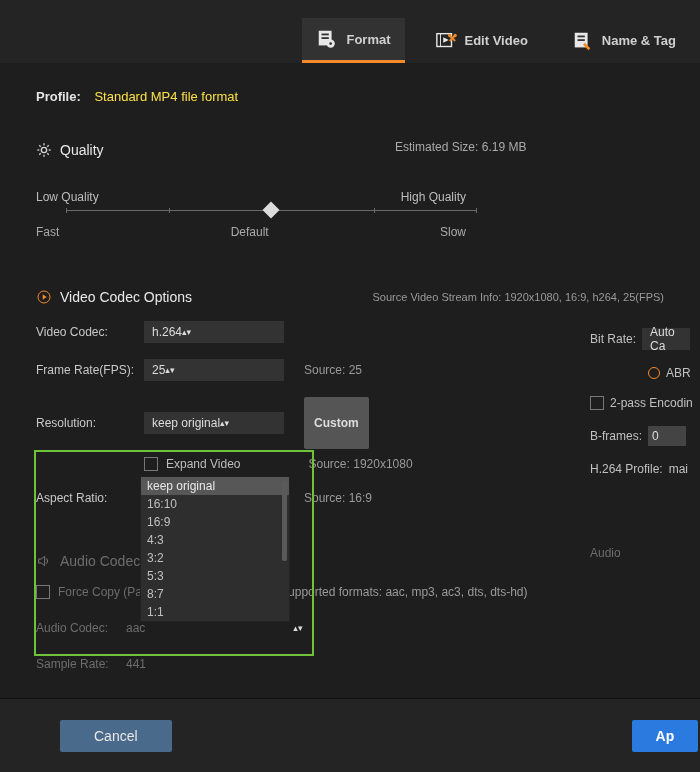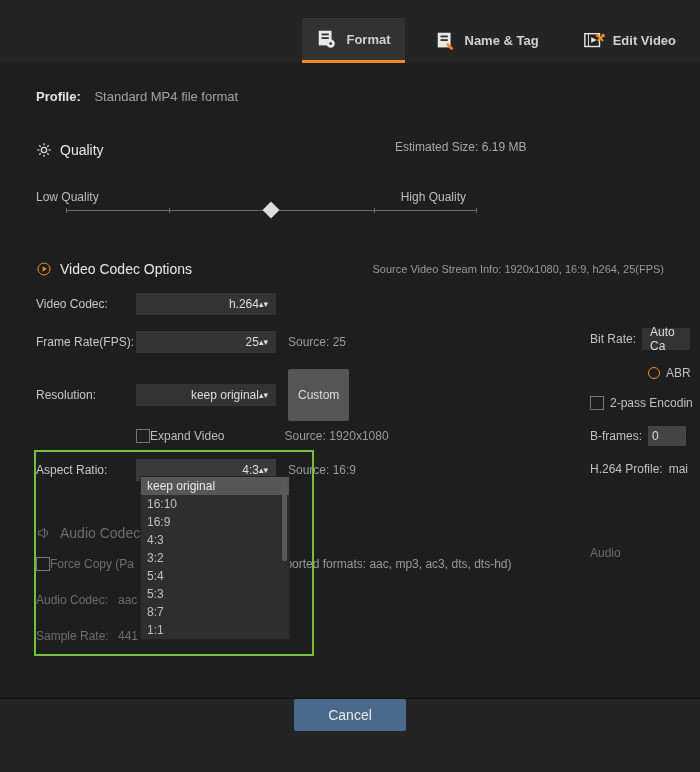--- a/index.html
+++ b/index.html
@@ -27,21 +27,21 @@
     gap: 8px;
     padding: 10px 14px;
     color: #d0d0d0;
     cursor: pointer;
     font-weight: bold;
   }
   .tab.active { background: #323232; border-bottom: 3px solid #f08a2a; }
   .tab svg { width: 22px; height: 22px; }
   .profile-row { padding: 26px 0 0 0; }
   .profile-label { color: #e4e4e4; font-weight: bold; margin-right: 10px; }
-  .profile-val { color: #a3a3a3; }
+  .profile-val { color: #fde047; }
   .section-head {
     display: flex; align-items: center; gap: 8px;
     color: #e8e8e8; font-weight: normal; font-size: 14px;
     margin-top: 38px;
   }
   .section-head svg { width: 16px; height: 16px; }
   .est { position: absolute; left: 395px; top: 140px; color: #aaa; font-size: 12px; }
   .quality-labels {
     display: flex; justify-content: space-between;
     margin-top: 32px; color: #bdbdbd; font-size: 12px;
@@ -53,31 +53,31 @@
   .slider-knob {
     position:absolute; left:50%; top:-6px; width:12px; height:12px;
     background:#dcdcdc; transform:translateX(-50%) rotate(45deg);
   }
   .speed-labels {
     display:flex; justify-content:space-between; width:430px;
     margin-top:14px; font-size:12px; color:#aaa;
   }
   .video-sec-head { margin-top: 50px; display:flex; align-items:center; justify-content:space-between;}
   .source-info { color:#9a9a9a; font-size:11px; }
-  .row { display:flex; align-items:center; margin-top:16px; font-size:12px; color:#bdbdbd;}
+  .row { display:flex; align-items:center; margin-top:16px; gap:8px; font-size:12px; color:#bdbdbd;}
   .row .lab { width:100px; color:#c8c8c8;}
   .select {
     background:#333; border:none; height:22px; width:140px;
     padding:0 8px; color:#ddd; font-size:12px; position:relative;
-    display:flex; align-items:center; justify-content:flex-end;
+    display:flex; align-items:center; justify-content:flex-start;
   }
   .select .arrows { font-size:9px; color:#ddd; }
   .src { margin-left:12px; color:#9a9a9a; font-size:12px;}
   .custom-btn {
-    background:#555; color:#ddd; border:none; font-weight:normal;
+    background:#555; color:#ddd; border:none; font-weight:bold;
     padding:19px 10px; font-size:12px; border-radius:2px; margin-left:12px;
   }
   .chk { width:14px; height:14px; border:1px solid #777; display:inline-block; vertical-align:middle;}
   .right-col { position:absolute; left:590px; top:328px; font-size:12px; color:#c0c0c0;}
   .right-col .r-row { display:flex; align-items:center; gap:6px; margin-bottom:16px;}
   .right-col .lab2 { width:auto;}
   .input-box { background:#444; color:#ddd; border:none; height:20px; width:38px; padding:0 4px; font-size:12px;}
   .radio { width:12px; height:12px; border:1px solid #f08a2a; border-radius:50%; display:inline-block;}
   .green-box {
     position:absolute; left:34px; top:450px; width:280px; height:206px;
@@ -89,21 +89,21 @@
     font-size:12px; color:#c0c0c0;
   }
   .dropdown .opt { padding:2px 6px; }
   .dropdown .opt.sel { background:#575757; color:#e8e8e8;}
   .dropdown .rail { position:absolute; right:2px; top:4px; width:5px; height:80px; background:#5a5a5a; border-radius:2px;}
   .audio-section { margin-top:44px; }
   .muted { color:#6d6d6d; }
   .footer {
     position:absolute; bottom:0; left:0; right:0; height:74px;
     background:#242424; border-top:1px solid #111;
-    display:flex; align-items:center; padding:0 60px; gap:460px;flex-direction:column;
+    display:flex; align-items:center; padding:0 60px; gap:460px;
   }
   .btn-cancel {
     background:#4a6a8b; color:#e8e8e8; font-size:14px;
     border:none; padding:8px 34px; border-radius:2px;
   }
   .btn-apply {
     background:#2a7adf; color:#fff; font-size:14px; font-weight:bold;
     border:none; padding:8px 24px; border-radius:2px;
   }
   .spin-btn { font-size:9px; color:#ddd; margin-left:8px;}
@@ -117,37 +117,37 @@
         <rect x="3" y="3" width="14" height="16" fill="#e8e8e8"></rect>
         <line x1="6" y1="7" x2="14" y2="7" stroke="#333" stroke-width="2"></line>
         <line x1="6" y1="11" x2="14" y2="11" stroke="#333" stroke-width="2"></line>
         <circle cx="16" cy="17" r="4.5" fill="#e8e8e8"></circle>
         <circle cx="16" cy="17" r="1.5" fill="#333"></circle>
       </svg>
     <span>Format</span>
   </div>
   <div class="tab">
     <svg viewBox="0 0 24 24">
-        <rect x="3" y="3" width="14" height="16" fill="#e8e8e8"></rect>
-        <line x1="6" y1="7" x2="14" y2="7" stroke="#333" stroke-width="2"></line>
-        <line x1="6" y1="11" x2="14" y2="11" stroke="#333" stroke-width="2"></line>
-        <path d="M14 14 L20 20 L18 22 L12 16 Z" fill="#f08a2a"></path>
-      </svg>
-    <span>Name &amp; Tag</span>
-  </div>
-  <div class="tab">
-    <svg viewBox="0 0 24 24">
         <rect x="2" y="4" width="16" height="14" fill="none" stroke="#e8e8e8" stroke-width="1.5"></rect>
         <line x1="6" y1="4" x2="6" y2="18" stroke="#e8e8e8"></line>
         <polygon points="9,8 15,11 9,14" fill="#e8e8e8"></polygon>
         <path d="M16 6 L22 12 M22 6 L16 12" stroke="#f08a2a" stroke-width="2"></path>
         <circle cx="16" cy="6" r="1.8" fill="#f08a2a"></circle>
         <circle cx="22" cy="6" r="1.8" fill="#f08a2a"></circle>
       </svg>
     <span>Edit Video</span>
+  </div>
+  <div class="tab">
+    <svg viewBox="0 0 24 24">
+        <rect x="3" y="3" width="14" height="16" fill="#e8e8e8"></rect>
+        <line x1="6" y1="7" x2="14" y2="7" stroke="#333" stroke-width="2"></line>
+        <line x1="6" y1="11" x2="14" y2="11" stroke="#333" stroke-width="2"></line>
+        <path d="M14 14 L20 20 L18 22 L12 16 Z" fill="#f08a2a"></path>
+      </svg>
+    <span>Name &amp; Tag</span>
   </div>
 </div>
 
 <div class="content">
   <div class="profile-row">
     <span class="profile-label">Profile:</span>
     <span class="profile-val">Standard MP4 file format</span>
   </div>
 
   <div class="section-head">
@@ -175,20 +175,25 @@
   <div class="slider-wrap">
     <div class="slider-line">
       <div class="slider-tick" style="left:0"></div>
       <div class="slider-tick" style="left:25%"></div>
       <div class="slider-tick" style="left:50%"></div>
       <div class="slider-tick" style="left:75%"></div>
       <div class="slider-tick" style="left:100%"></div>
     </div>
     <div class="slider-knob"></div>
   </div>
+  <div class="speed-labels">
+    <span>Fast</span>
+    <span>Default</span>
+    <span>Slow</span>
+  </div>
 
   <div class="video-sec-head">
     <div class="section-head" style="margin-top:0">
       <svg viewBox="0 0 24 24">
           <circle cx="12" cy="12" r="9" fill="none" stroke="#f08a2a" stroke-width="1.5"></circle>
           <polygon points="10,8 16,12 10,16" fill="#f08a2a"></polygon>
         </svg>
       <span>Video Codec Options</span>
     </div>
     <span class="source-info">Source Video Stream Info: 1920x1080, 16:9, h264, 25(FPS)</span>
@@ -284,21 +289,20 @@
     <span>Audio</span>
   </div>
 </div>
 
 <div class="dropdown">
   <div class="opt sel">keep original</div>
   <div class="opt">16:10</div>
   <div class="opt">16:9</div>
   <div class="opt">4:3</div>
   <div class="opt">3:2</div>
-  <div class="opt">5:4</div>
   <div class="opt">5:3</div>
   <div class="opt">8:7</div>
   <div class="opt">1:1</div>
   <div class="rail"></div>
 </div>
 
 <div class="green-box"></div>
 
 <div class="footer">
   <button class="btn-cancel">Cancel</button>

